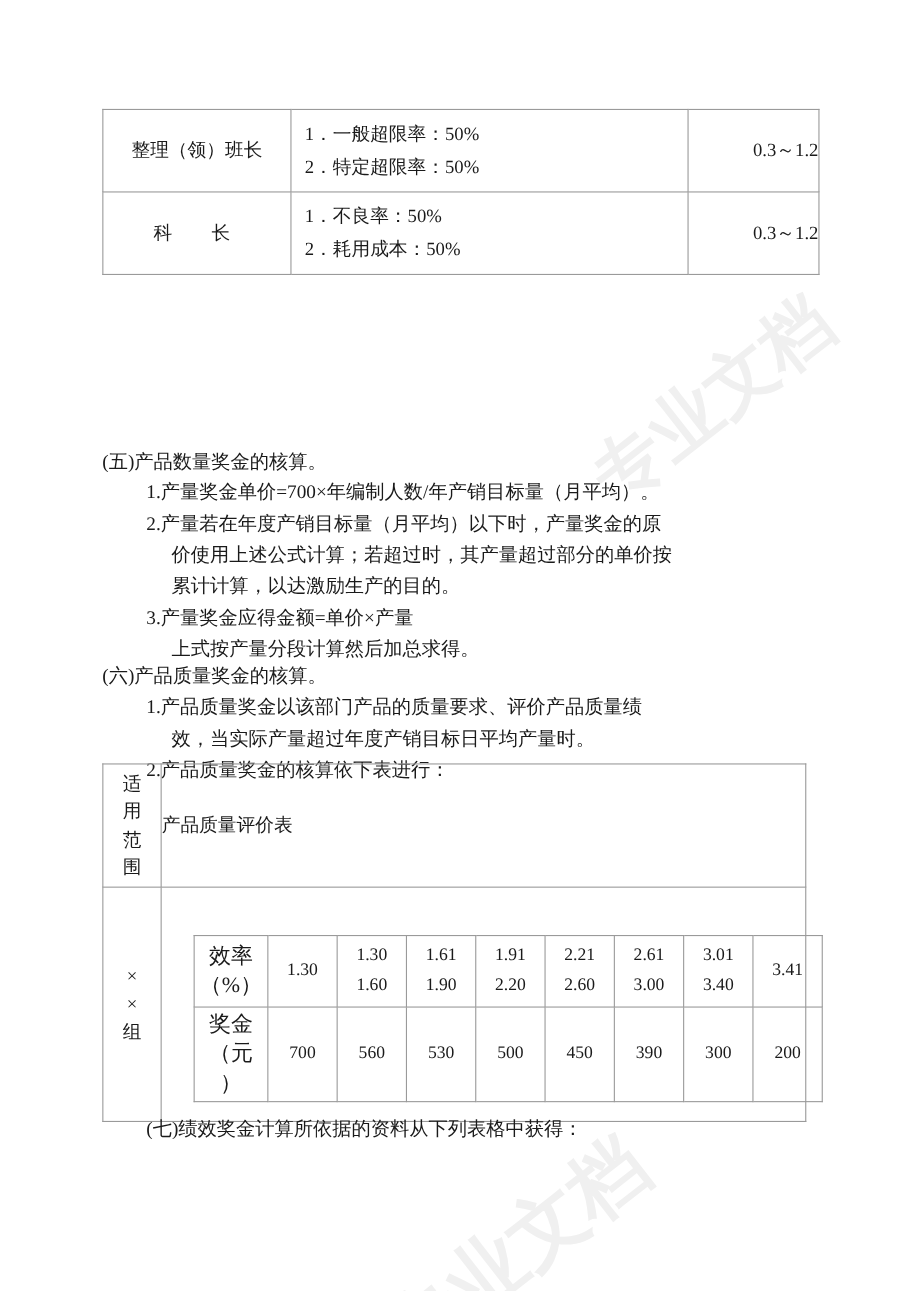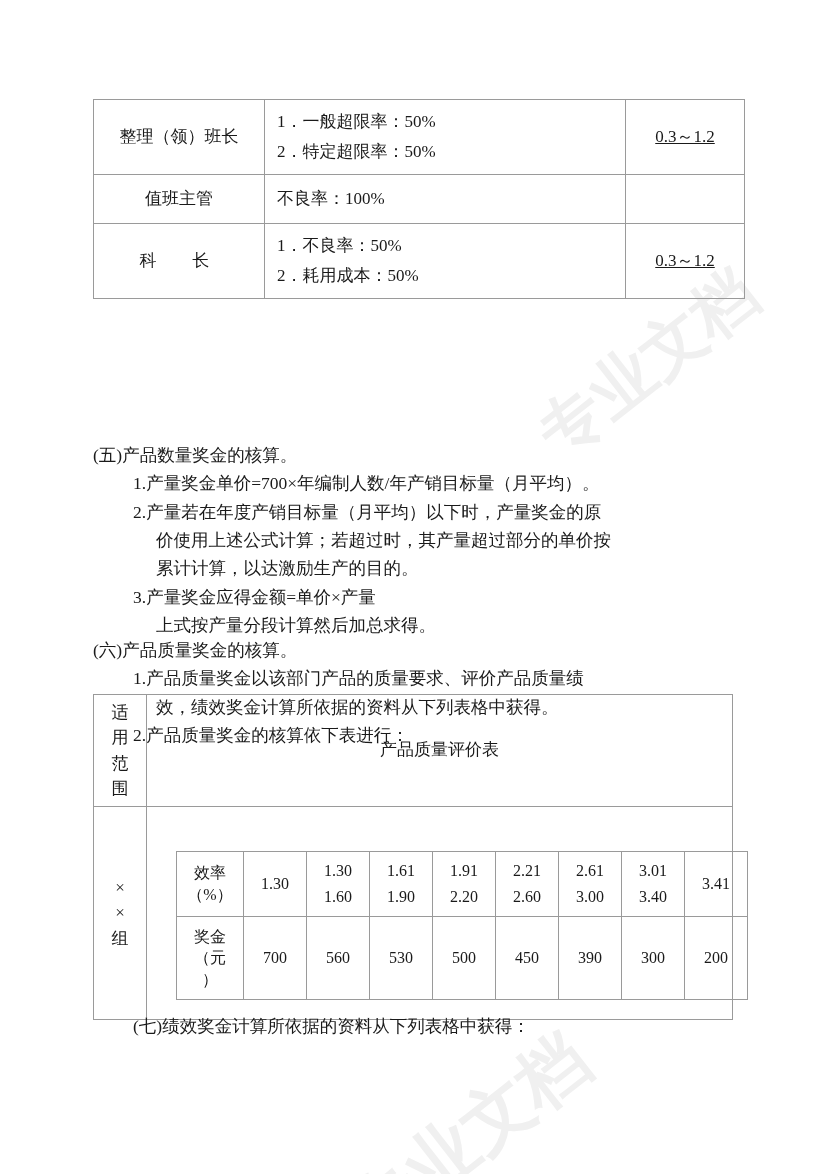--- a/index.html
+++ b/index.html
@@ -41,40 +41,40 @@
     padding: 0;
     vertical-align: middle;
     font-size: 17px;
     line-height: 1.55;
   }
 
   
   .tbl-roles { position: absolute; left: 93px; top: 99px; padding-left: 40px; }
   .tbl-roles .c-role   { width: 170px; text-align: center; }
   .tbl-roles .c-items  { width: 348px; padding: 6px 0 6px 12px; }
-  .tbl-roles .c-coef   { width: 118px; text-align: center; text-decoration: underline; }
+  .tbl-roles .c-coef   { width: 118px; text-align: right; }
   .tbl-roles .itm { margin: 3px 0; }
   .tbl-roles .tall td { height: 62px; }
   .tbl-roles .short td { height: 36px; }
   .spaced { letter-spacing: 0.55em; padding-left: 0.55em; }
 
   
   .tbl-quality { position: absolute; left: 93px; top: 694px; }
   .tbl-quality .c-scope {
     width: 52px;
     text-align: center;
     font-size: 17px;
     line-height: 1.5;
   }
   .tbl-quality .c-body { width: 586px; }
   .vert-label { display: block; }
   .vert-label span { display: block; }
 
   .qt-title {
-    text-align: center;
+    text-align: left;
     font-size: 17px;
     padding-top: 10px;
     height: 112px;
     box-sizing: border-box;
   }
   .qt-databox {
     height: 212px;
     padding: 0;
     position: relative;
   }
@@ -88,21 +88,21 @@
   }
   table.nested td {
     border: 1px solid #9a9a9a;
     font-size: 16px;
     text-align: center;
     vertical-align: middle;
     padding: 0;
   }
   table.nested td.rowhead {
     width: 58px;
-    font-size: 16px;
+    font-size: 20px;
     line-height: 1.35;
     padding: 2px 4px;
   }
   table.nested td.val { width: 62px; }
   table.nested tr.r-eff td { height: 60px; }
   table.nested tr.r-bonus td { height: 78px; }
   .rng { line-height: 1.65; }
   .rng i { font-style: normal; display: block; }
   .single { line-height: 1.2; }
 
@@ -110,21 +110,21 @@
   .para {
     font-size: 17.5px;
     line-height: 1.62;
     margin: 0;
     white-space: pre-wrap;
   }
   .blk { position: absolute; left: 93px; width: 640px; }
 
   .lvl-circ  { margin-left: 40px; text-indent: 0; }
   .lvl-hang  { margin-left: 63px; }
-  .lvl-sec   { margin-left: 0px; margin-top: 36px; }
+  .lvl-sec   { margin-left: 0px; }
   .lvl-num   { margin-left: 40px; }
   .lvl-cont  { margin-left: 63px; }
   .circ-gap { display: inline-block; width: 46px; }
 </style>
 </head>
 <body>
 
 <div class="page">
 
   <div class="watermark wm-a">专业文档</div>
@@ -132,27 +132,20 @@
 
   <table class="doc tbl-roles">
     <tbody>
       <tr class="tall">
         <td class="c-role">整理（领）班长</td>
         <td class="c-items">
           <div class="itm">1．一般超限率：50%</div>
           <div class="itm">2．特定超限率：50%</div>
         </td>
         <td class="c-coef">0.3～1.2</td>
-      </tr>
-      <tr class="short">
-        <td class="c-role">值班主管</td>
-        <td class="c-items">
-          <div class="itm">不良率：100%</div>
-        </td>
-        <td class="c-coef"></td>
       </tr>
       <tr class="tall">
         <td class="c-role spaced">科　长</td>
         <td class="c-items">
           <div class="itm">1．不良率：50%</div>
           <div class="itm">2．耗用成本：50%</div>
         </td>
         <td class="c-coef">0.3～1.2</td>
       </tr>
     </tbody>
@@ -165,21 +158,21 @@
     <p class="para lvl-num">2.产量若在年度产销目标量（月平均）以下时，产量奖金的原</p>
     <p class="para lvl-cont">价使用上述公式计算；若超过时，其产量超过部分的单价按</p>
     <p class="para lvl-cont">累计计算，以达激励生产的目的。</p>
     <p class="para lvl-num">3.产量奖金应得金额=单价×产量</p>
     <p class="para lvl-cont">上式按产量分段计算然后加总求得。</p>
   </div>
 
   <div class="blk" style="top:600px;">
     <p class="para lvl-sec">(六)产品质量奖金的核算。</p>
     <p class="para lvl-num">1.产品质量奖金以该部门产品的质量要求、评价产品质量绩</p>
-    <p class="para lvl-cont">效，绩效奖金计算所依据的资料从下列表格中获得。</p>
+    <p class="para lvl-cont">效，当实际产量超过年度产销目标日平均产量时。</p>
     <p class="para lvl-num">2.产品质量奖金的核算依下表进行：</p>
   </div>
 
   <table class="doc tbl-quality">
     <tbody>
       <tr>
         <td class="c-scope">
           <span class="vert-label">
             <span>适</span>
             <span>用</span>

